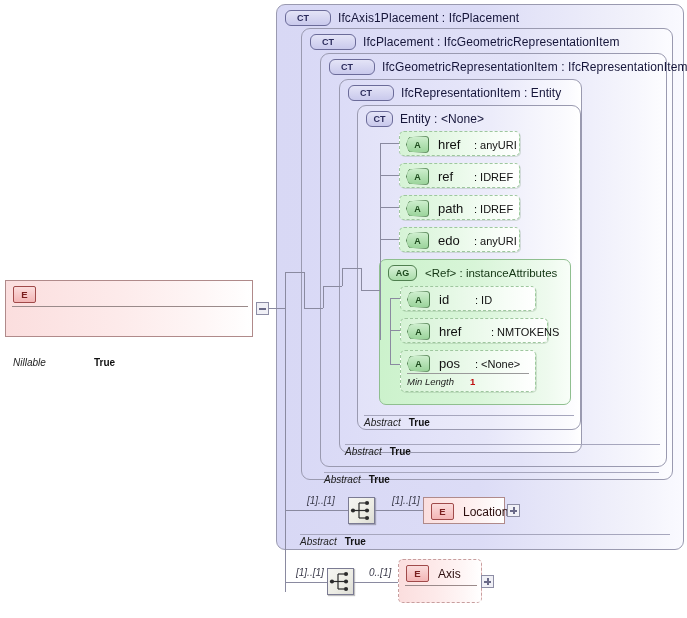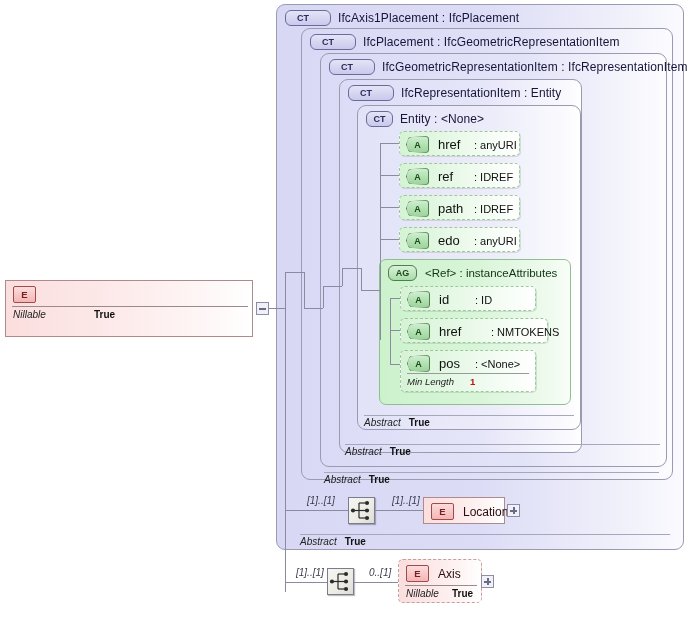--- a/index.html
+++ b/index.html
@@ -109,21 +109,21 @@
   .elem-head{position:absolute;left:7px;top:5px;display:flex;align-items:center;gap:9px;white-space:nowrap;}
   .badge-e{
     display:inline-flex;align-items:center;justify-content:center;
     width:21px;height:15px;
     border:1px solid #a04a4a;border-radius:2px;
     background:linear-gradient(to bottom,#fbdcdc,#f3b6b6);
     font-size:9.5px;font-weight:bold;color:#7a1f1f;
   }
   .elem-title{font-size:12px;color:#2a0c0c;}
   .elem-sep{position:absolute;border-top:1px solid #9a8a8a;height:0;}
-  .prop-row{position:absolute;white-space:nowrap;}
+  .prop-row{position:absolute;white-space:nowrap;margin-top:48px;}
   .prop-row .p-lbl{font-style:italic;font-size:10px;color:#1d1d1d;position:absolute;left:0;top:0;}
   .prop-row .p-val{font-size:10px;font-weight:bold;color:#111;position:absolute;top:0;}
 
   
   .ln-h{position:absolute;border-top:1px solid #8a8aa0;height:0;}
   .ln-v{position:absolute;border-left:1px solid #8a8aa0;width:0;}
 
   
   .toggle{
     position:absolute;width:13px;height:13px;box-sizing:border-box;

